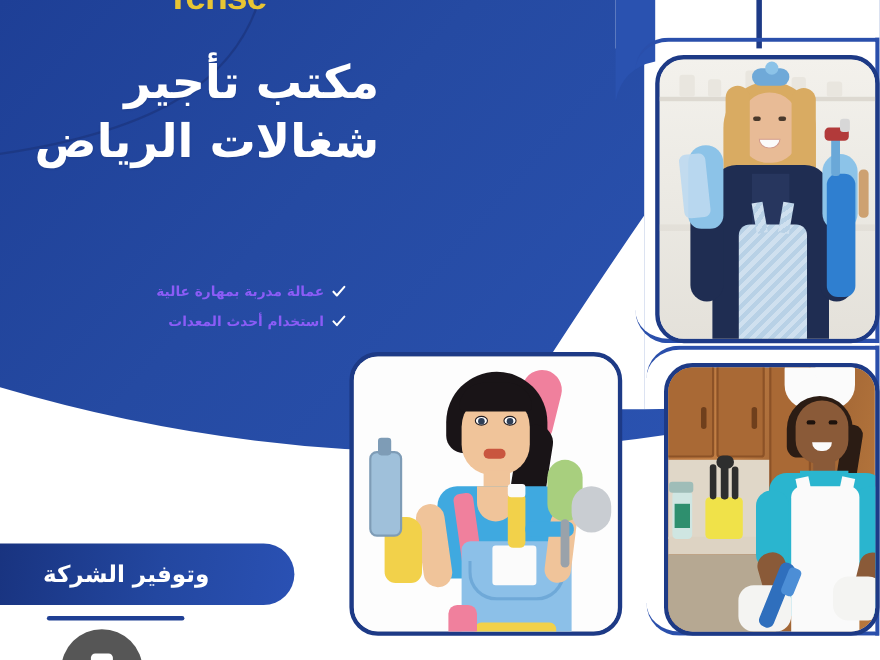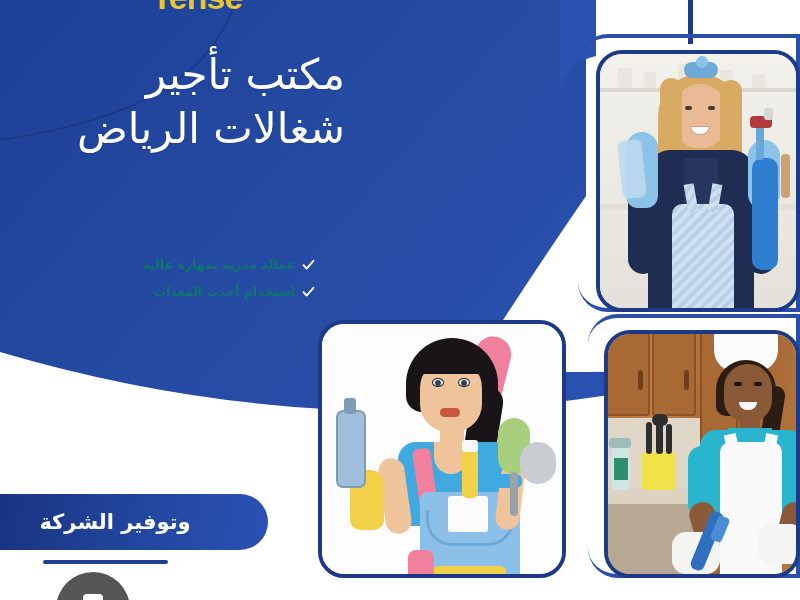--- a/index.html
+++ b/index.html
@@ -51,21 +51,21 @@
     position: absolute;
     right: 455px;
     top: 48px;
     width: 300px;
     text-align: right;
     z-index: 7;
     color: #ffffff;
   }
   .headline .line {
     font-size: 42px;
-    font-weight: 400;
+    font-weight: 700;
     line-height: 1.28;
     letter-spacing: 0px;
     text-shadow: 0 1px 2px rgba(0,0,0,0.10);
     white-space: nowrap;
   }
 
   
   .bullets {
     position: absolute;
     right: 485px;
@@ -80,21 +80,21 @@
     gap: 7px;
     height: 27px;
   }
   .bullet-check {
     flex: 0 0 auto;
     width: 13px; height: 13px;
     display: block;
   }
   .bullet-check svg { display: block; }
   .bullet-text {
-    color: #0f766e;
+    color: #8b5cf6;
     font-size: 12.5px;
     font-weight: 700;
     white-space: nowrap;
     line-height: 1;
   }
 
   
   .pill {
     position: absolute;
     left: -26px;

